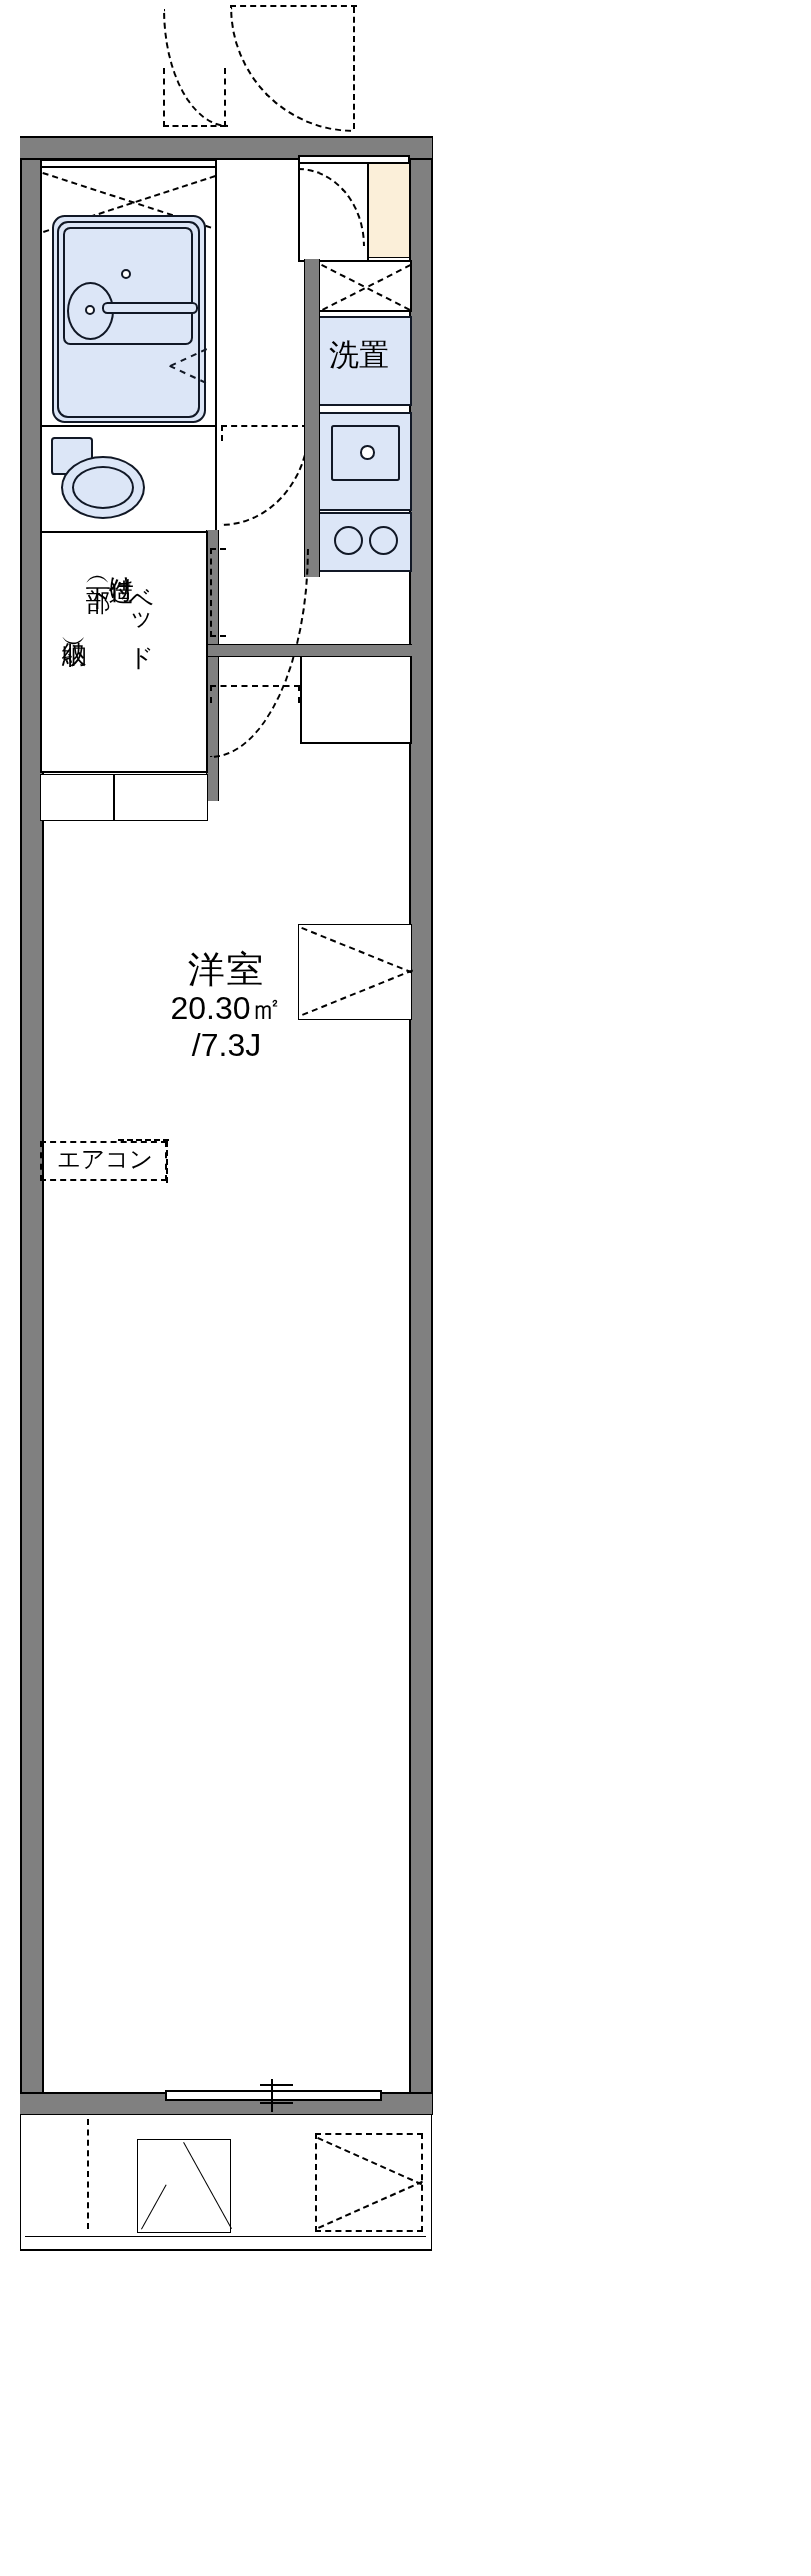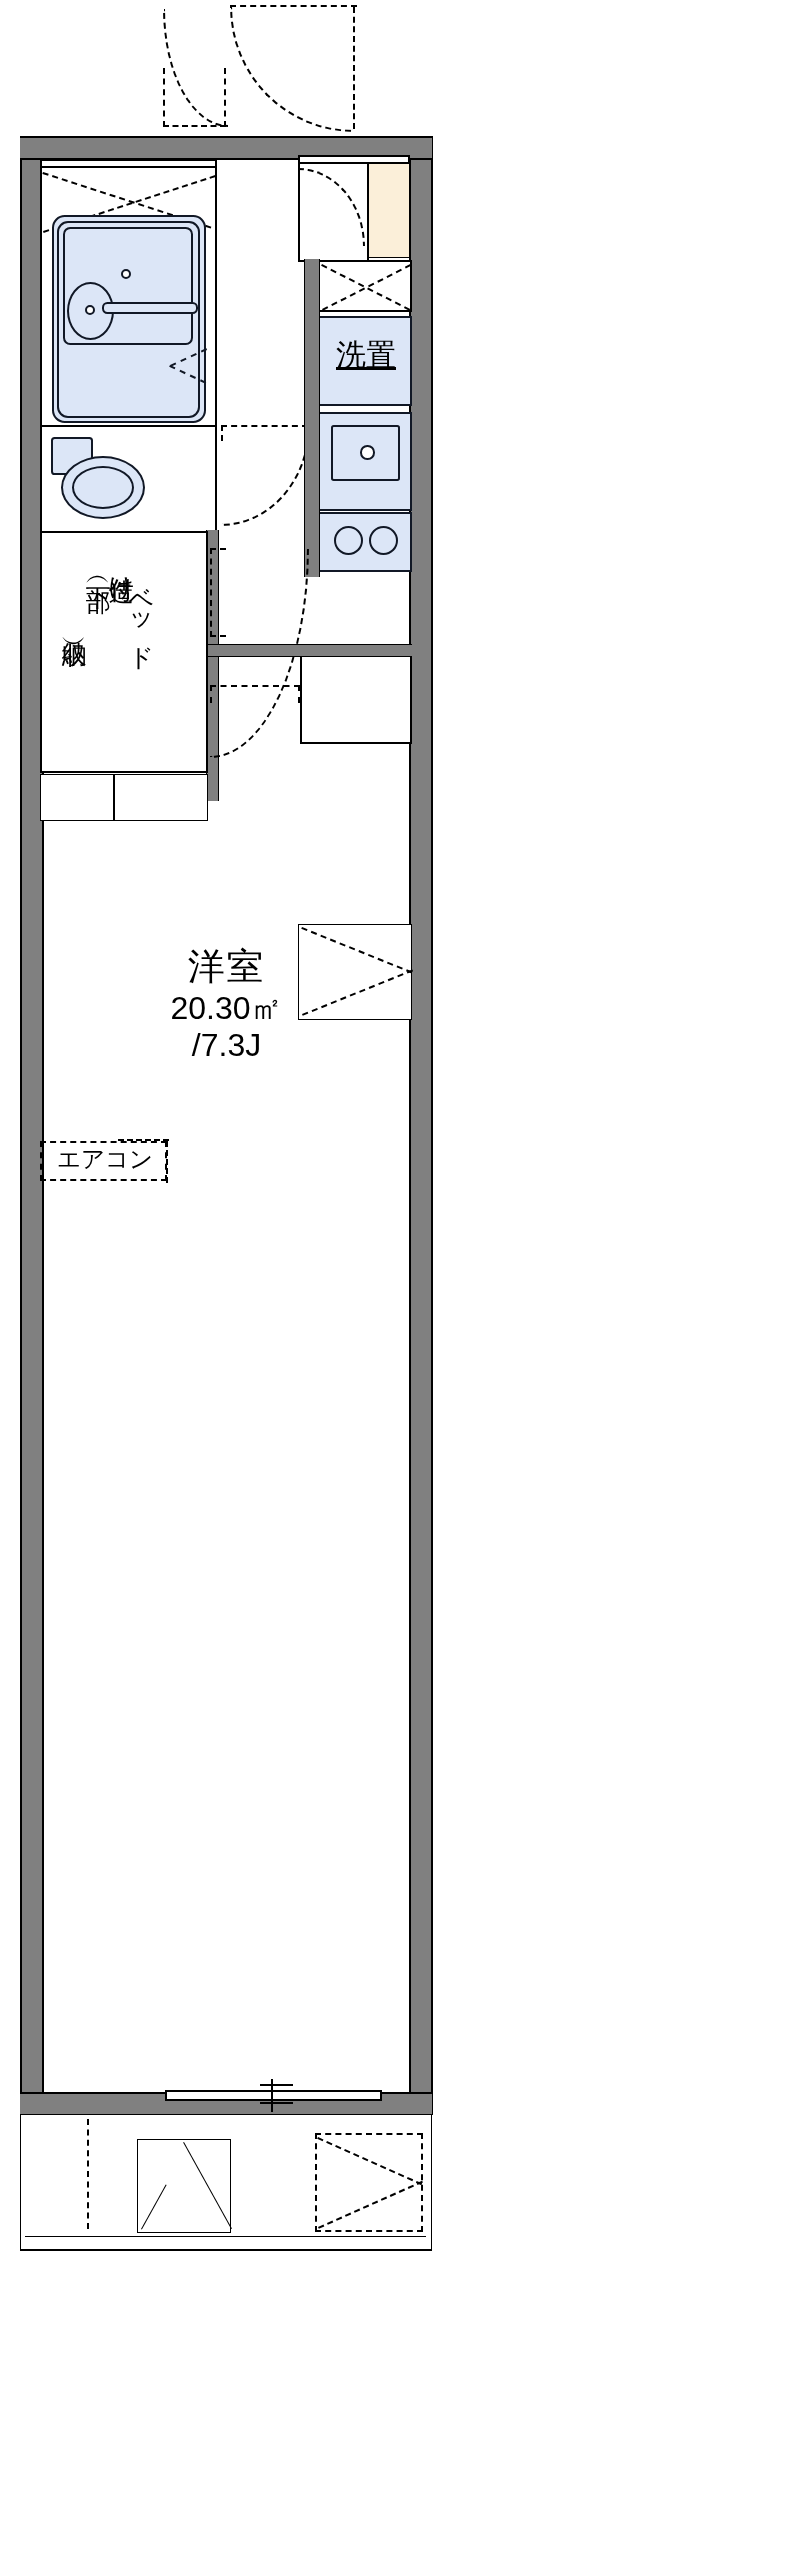--- a/index.html
+++ b/index.html
@@ -99,21 +99,21 @@
   <div class="abs circ" style="left:72px;top:466px;width:62px;height:43px;border:2.3px solid #111826;background:#dce6f7;"></div>
 
   <div class="abs dashbox-thin" style="left:221px;top:425px;width:87px;height:16.3px;border-bottom:0;"></div>
   <div class="abs arc arc-br" style="left:221px;top:425px;width:89px;height:101px;"></div>
 
   <div class="abs outline" style="left:318px;top:260px;width:94px;height:52px;"></div>
   <div class="abs" style="left:322px;top:264px;width:99px;height:0;border-top:2.3px dashed #000;transform:rotate(27deg);transform-origin:0 0;"></div>
   <div class="abs" style="left:322px;top:309px;width:99px;height:0;border-top:2.3px dashed #000;transform:rotate(-27deg);transform-origin:0 0;"></div>
 
   <div class="abs fix" style="left:318px;top:316px;width:94px;height:90px;"></div>
-  <div class="lbl mid-jp" style="left:329px;top:340px;width:74px;text-align:center;text-decoration:underline;">洗置</div>
+  <div class="lbl mid-jp" style="left:329px;top:340px;width:74px;text-align:left;">洗置</div>
 
   <div class="abs fix" style="left:318px;top:412px;width:94px;height:99px;"></div>
   <div class="abs" style="left:331px;top:425px;width:69px;height:56px;border:2.3px solid #111826;background:#dce6f7;border-radius:2.7px;"></div>
   <div class="abs circ" style="left:360px;top:445px;width:14.5px;height:14.5px;border:2.3px solid #111826;background:#fff;"></div>
 
   <div class="abs fix" style="left:318px;top:512px;width:94px;height:60px;"></div>
   <div class="abs circ" style="left:334px;top:526px;width:29px;height:29px;border:2.3px solid #111826;background:#dce6f7;"></div>
   <div class="abs circ" style="left:369px;top:526px;width:29px;height:29px;border:2.3px solid #111826;background:#dce6f7;"></div>
 
   <div class="abs" style="left:304px;top:259px;width:16.3px;height:318px;background:#808080;border-left:1.8px solid #000;border-right:1.8px solid #000;"></div>
@@ -133,21 +133,21 @@
   <div class="abs outline" style="left:40px;top:531px;width:168px;height:242px;"></div>
 
   <div class="lbl vtext small-jp" style="left:128px;top:571px;height:167px;">ベッド</div>
   <div class="lbl vtext small-jp" style="left:108px;top:559px;height:118px;">造付け</div>
   <div class="lbl vtext small-jp" style="left:85px;top:568px;height:122px;">（下部</div>
   <div class="lbl vtext small-jp" style="left:61px;top:622px;height:90px;">収納）</div>
 
   <div class="abs outline2" style="left:40px;top:774px;width:74px;height:47px;"></div>
   <div class="abs outline2" style="left:114px;top:774px;width:94px;height:47px;"></div>
 
-  <div class="lbl room-name ctr" style="left:118px;top:951px;width:217px;font-family:Liberation Mono, monospace;">洋室</div>
+  <div class="lbl room-name ctr" style="left:118px;top:951px;width:217px;">洋室</div>
   <div class="lbl room-area ctr" style="left:118px;top:992px;width:217px;">20.30㎡</div>
   <div class="lbl room-area ctr" style="left:118px;top:1029px;width:217px;">/7.3J</div>
 
   <div class="abs outline2" style="left:298px;top:924px;width:114px;height:96px;"></div>
   <div class="abs" style="left:302px;top:927px;width:119px;height:0;border-top:2.3px dashed #000;transform:rotate(22deg);transform-origin:0 0;"></div>
   <div class="abs" style="left:302px;top:1014px;width:119px;height:0;border-top:2.3px dashed #000;transform:rotate(-22deg);transform-origin:0 0;"></div>
 
   <div class="abs dashbox-thin" style="left:40px;top:1141px;width:127px;height:40px;"></div>
   <div class="lbl small-jp" style="left:47px;top:1148px;width:116px;text-align:center;font-size:23.5px;">エアコン</div>
 

